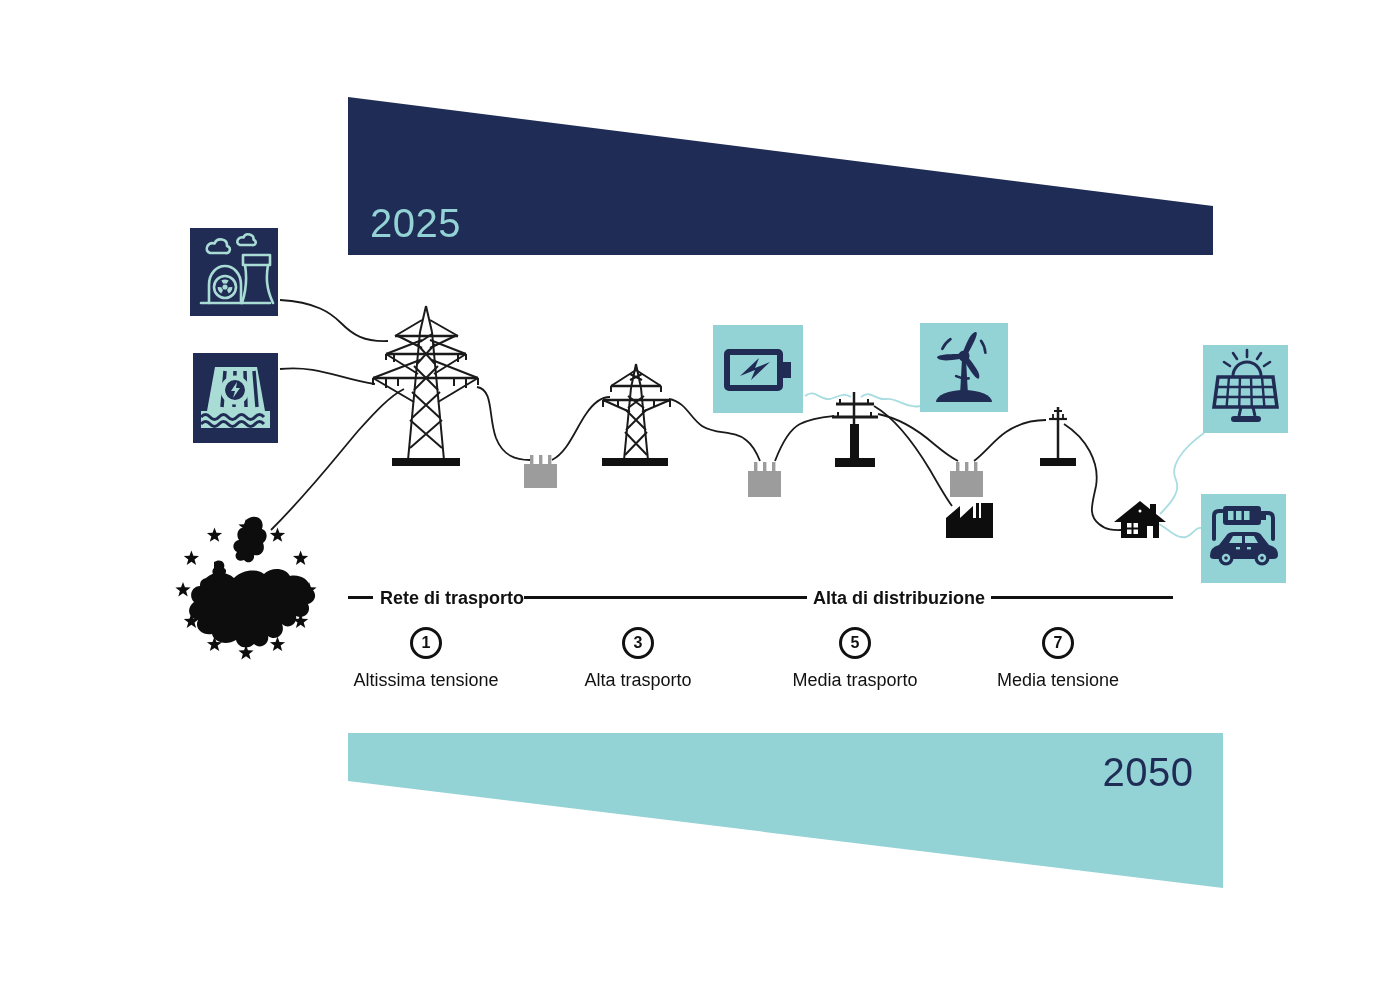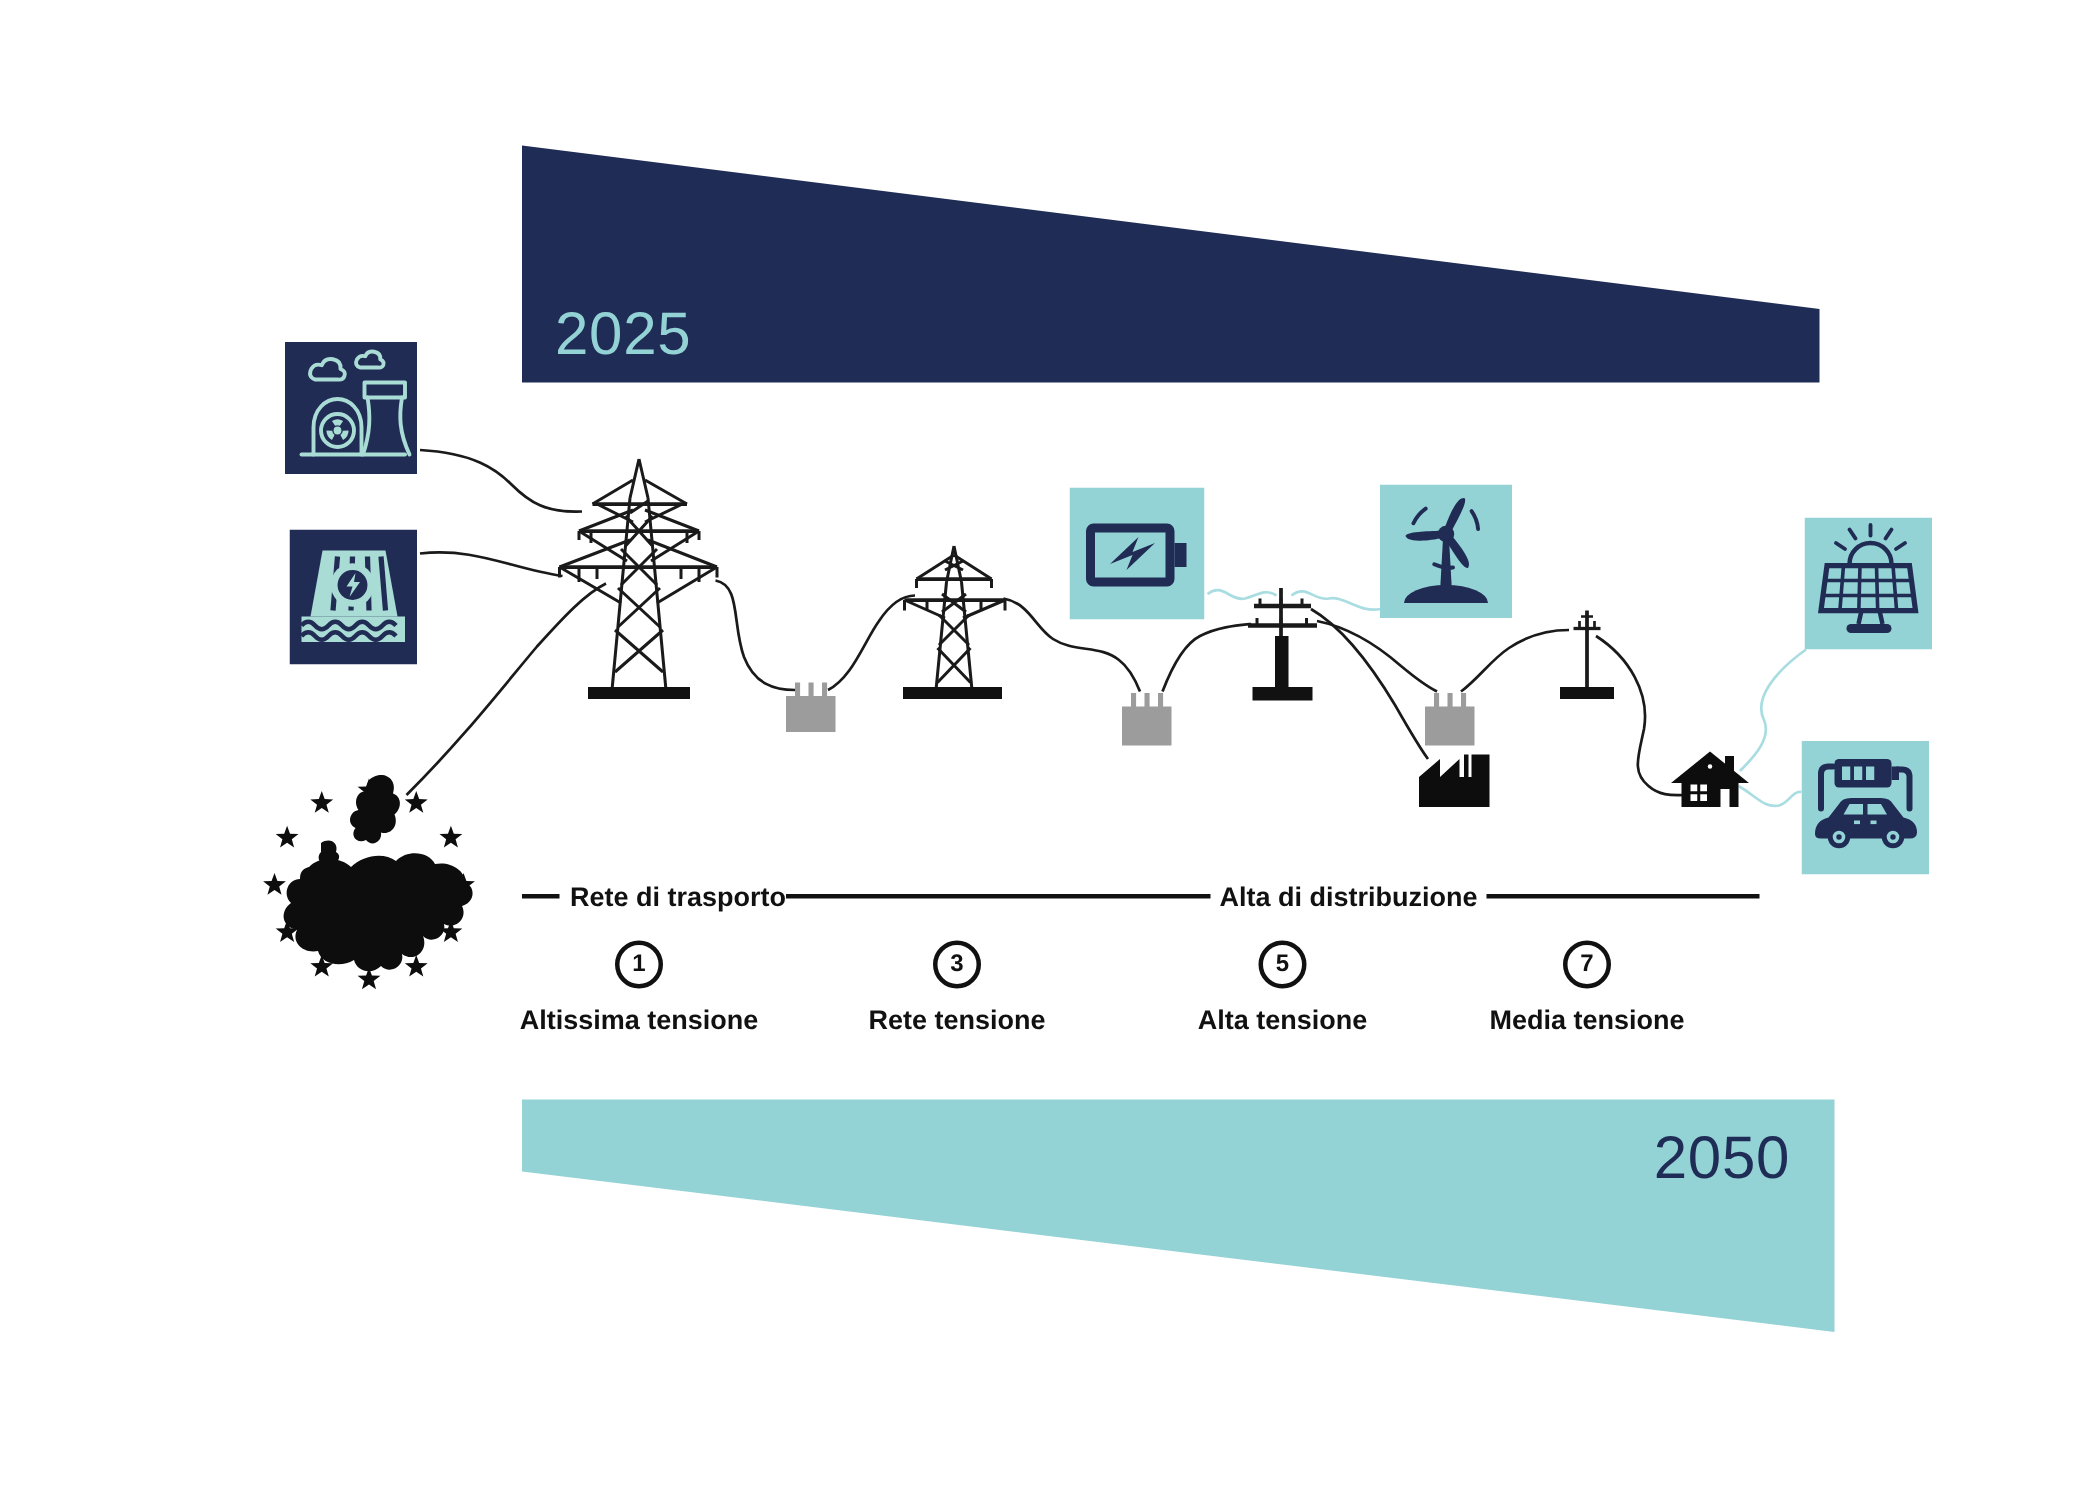--- a/index.html
+++ b/index.html
@@ -11,21 +11,21 @@
   .tile svg{width:100%;height:100%;}
   .year{position:absolute;z-index:3;font-size:40px;font-weight:400;letter-spacing:.5px;}
   .year-2025{left:352px;top:201px;color:#93d2d5;}
   .year-2050{left:1072px;top:750px;width:116px;text-align:center;color:#1f2c55;}
   .section-label{position:absolute;z-index:3;top:588px;font-size:18px;font-weight:bold;white-space:nowrap;}
   .section-line{position:absolute;z-index:3;top:596px;height:3px;background:#111;}
   .stage{position:absolute;z-index:3;width:220px;display:flex;flex-direction:column;align-items:center;}
   .stage-circle{width:26px;height:26px;border:3px solid #111;border-radius:50%;
                 display:flex;align-items:center;justify-content:center;
                 font-size:16px;font-weight:bold;background:#fff;}
-  .stage-label{margin-top:11px;font-size:18px;font-weight:bold;white-space:nowrap;}
+  .stage-label{margin-top:11px;font-size:18px;font-weight:normal;white-space:nowrap;}
 </style>
 </head>
 <body>
 
 <div class="canvas">
 
   <svg class="overlay" width="1400" height="990" viewBox="0 0 1400 990">
 
     <polygon points="330,97 1195,206 1195,255 330,255" fill="#1f2c55"></polygon>
     <polygon points="330,733 1205,733 1205,888 330,781" fill="#93d2d5"></polygon>
@@ -270,27 +270,27 @@
   <div class="stage" style="left:298px;top:627px;">
     <div class="stage-circle">
       <span>1</span>
     </div>
     <div class="stage-label">Altissima tensione</div>
   </div>
   <div class="stage" style="left:510px;top:627px;">
     <div class="stage-circle">
       <span>3</span>
     </div>
-    <div class="stage-label">Rete tensione</div>
+    <div class="stage-label">Alta trasporto</div>
   </div>
   <div class="stage" style="left:727px;top:627px;">
     <div class="stage-circle">
       <span>5</span>
     </div>
-    <div class="stage-label">Alta tensione</div>
+    <div class="stage-label">Media trasporto</div>
   </div>
   <div class="stage" style="left:930px;top:627px;">
     <div class="stage-circle">
       <span>7</span>
     </div>
     <div class="stage-label">Media tensione</div>
   </div>
 
 </div>
 

